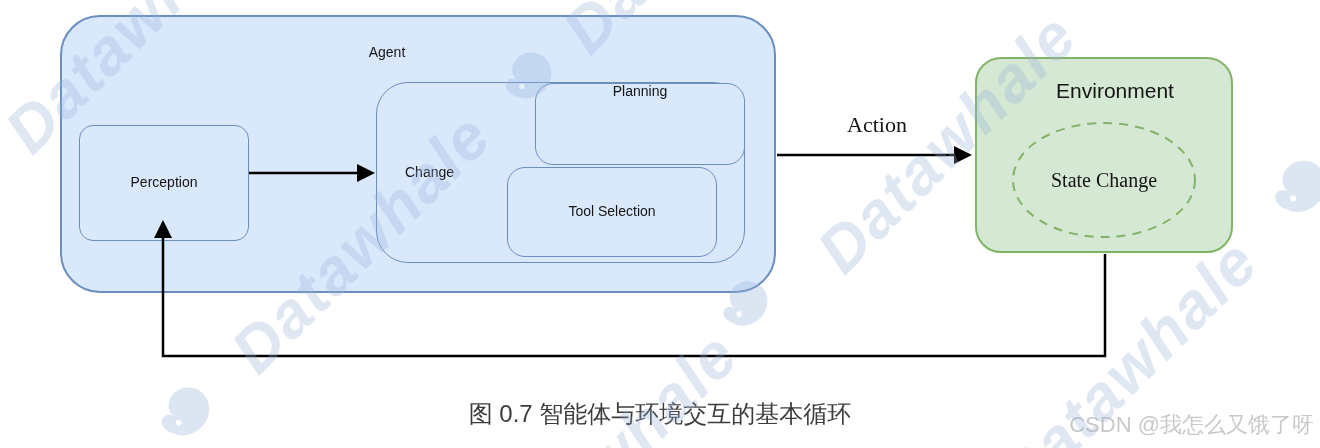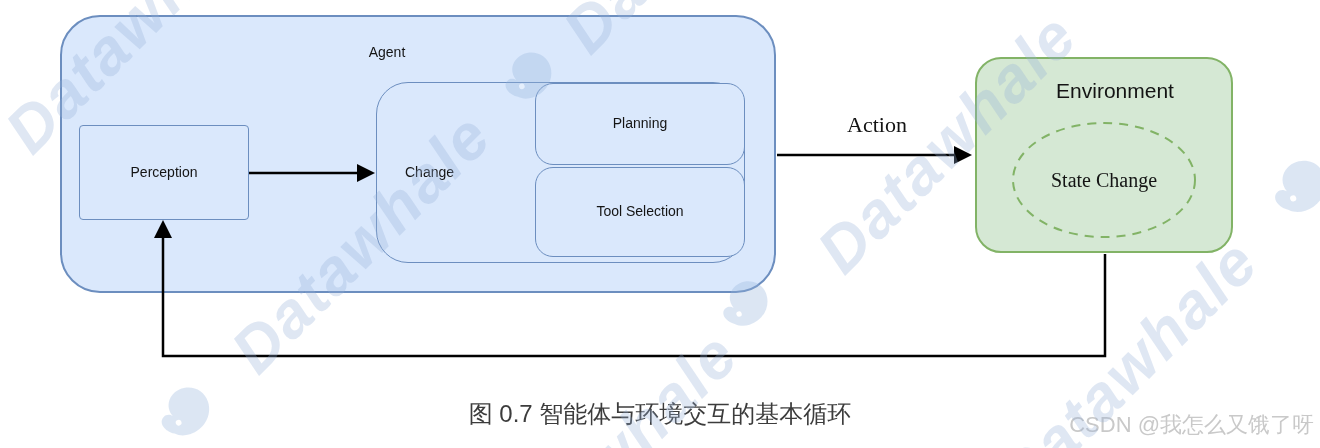--- a/index.html
+++ b/index.html
@@ -9,27 +9,27 @@
     overflow:hidden;
     background:#ffffff;
     font-family:"Liberation Sans", sans-serif;
     color:#141414;
   }
   .box{position:absolute;box-sizing:border-box;}
   .blue{background:#dae8fc;border:2px solid #6c8ebf;}
   .blue-thin{background:#dae8fc;border:1.5px solid #6c8ebf;}
   .green{background:#d5e8d4;border:2px solid #82b366;}
   .agent-box{left:60px;top:15px;width:716px;height:278px;border-radius:40px;}
-  .perception-box{left:79px;top:125px;width:170px;height:95px;border-radius:4px;
+  .perception-box{left:79px;top:125px;width:170px;height:116px;border-radius:14px;
     display:flex;align-items:center;justify-content:center;}
   .thought-box{left:376px;top:82px;width:369px;height:181px;border-radius:32px;
     display:flex;align-items:center;justify-content:flex-start;padding-left:28px;}
   .planning-box{left:535px;top:83px;width:210px;height:82px;border-radius:18px;
-    display:flex;align-items:center;justify-content:center;}
-  .tool-box{left:535px;top:167px;width:210px;height:90px;border-radius:18px;
+    display:flex;justify-content:center;}
+  .tool-box{left:507px;top:167px;width:210px;height:90px;border-radius:18px;
     display:flex;align-items:center;justify-content:center;}
   .env-box{left:975px;top:57px;width:258px;height:196px;border-radius:26px;}
   .state-label{position:absolute;left:1013px;top:123px;width:182px;height:114px;
     display:flex;align-items:center;justify-content:center;z-index:2;}
   .node-label{font-size:14px;line-height:1.1;white-space:nowrap;}
   .agent-title{position:absolute;left:0;top:28px;width:650px;text-align:center;}
   .env-title{position:absolute;left:0;top:20px;width:100%;text-align:center;font-size:21px;padding-left:11px;}
   .state-text{font-size:20px;font-family:Liberation Serif, serif;}
   .edge-label{position:absolute;transform:translate(-50%,-50%);font-size:22px;
     white-space:nowrap;z-index:3;}

